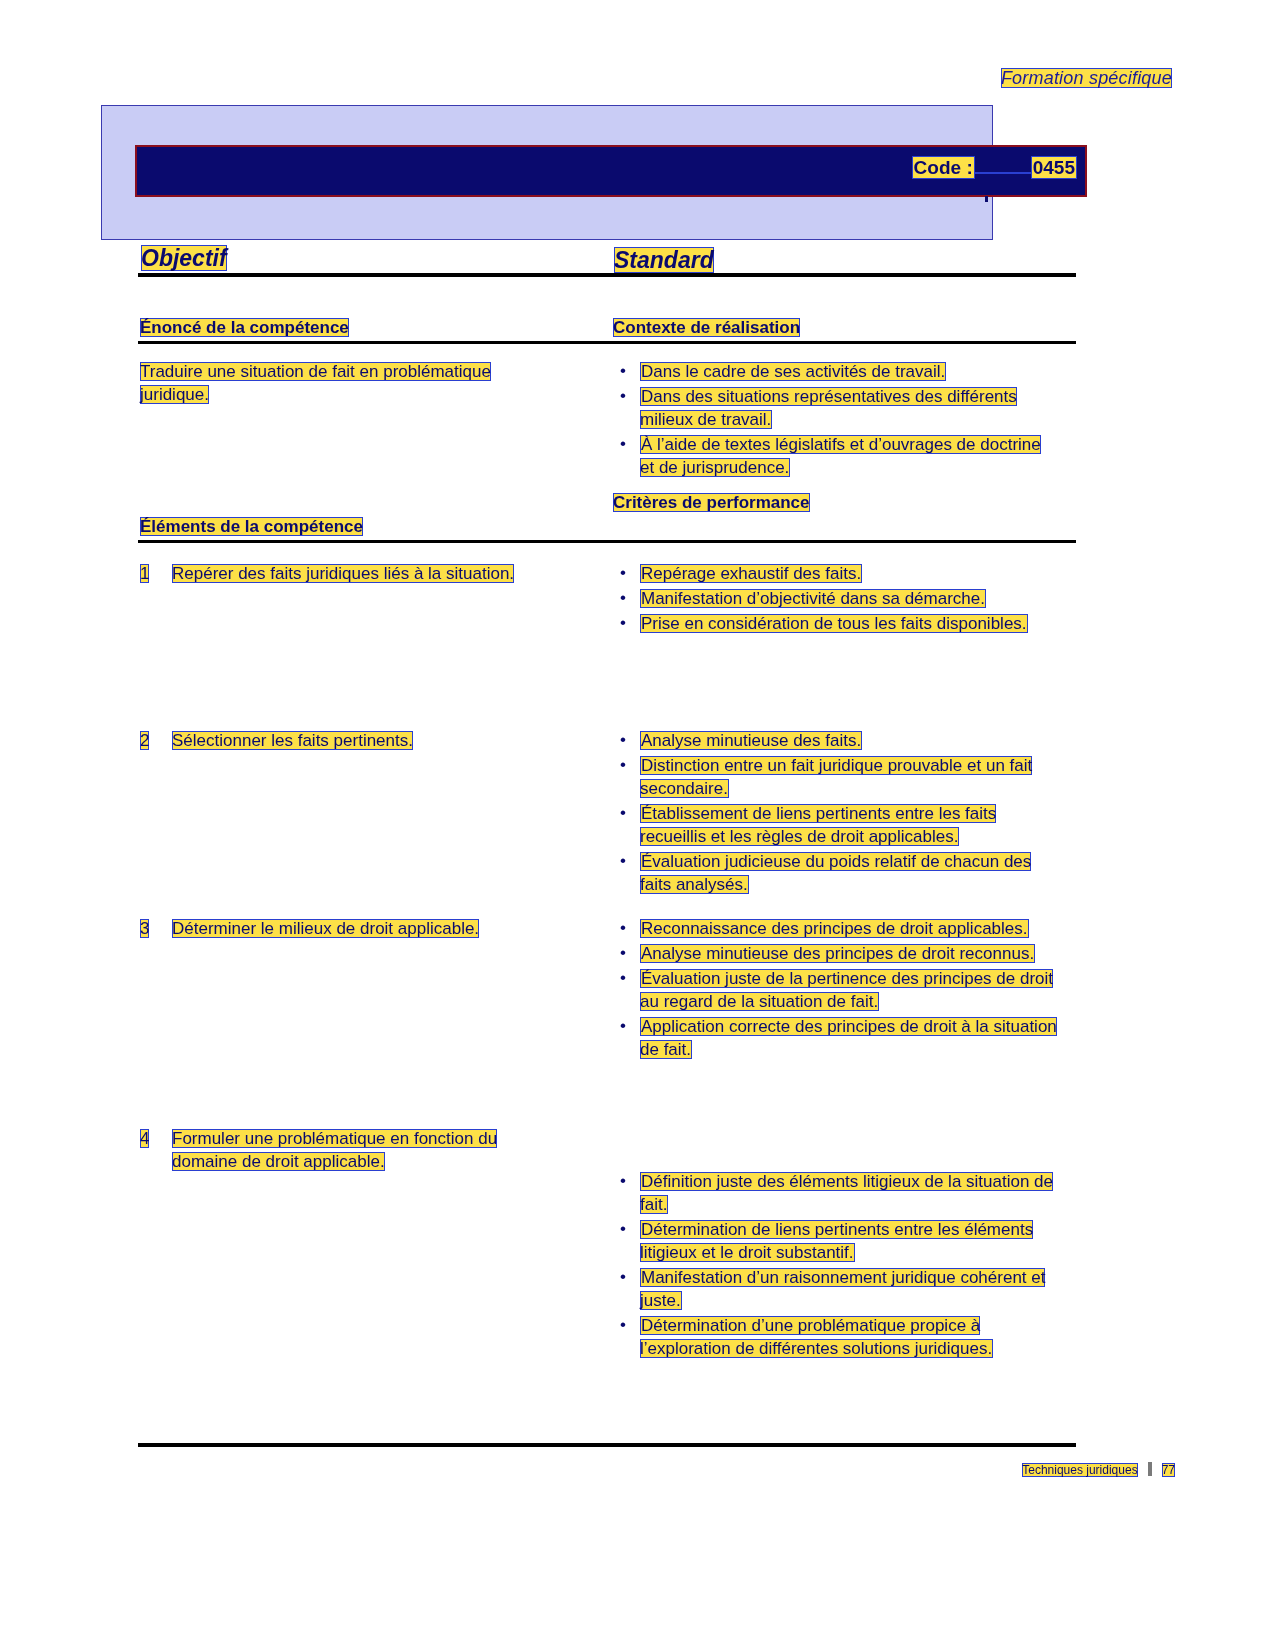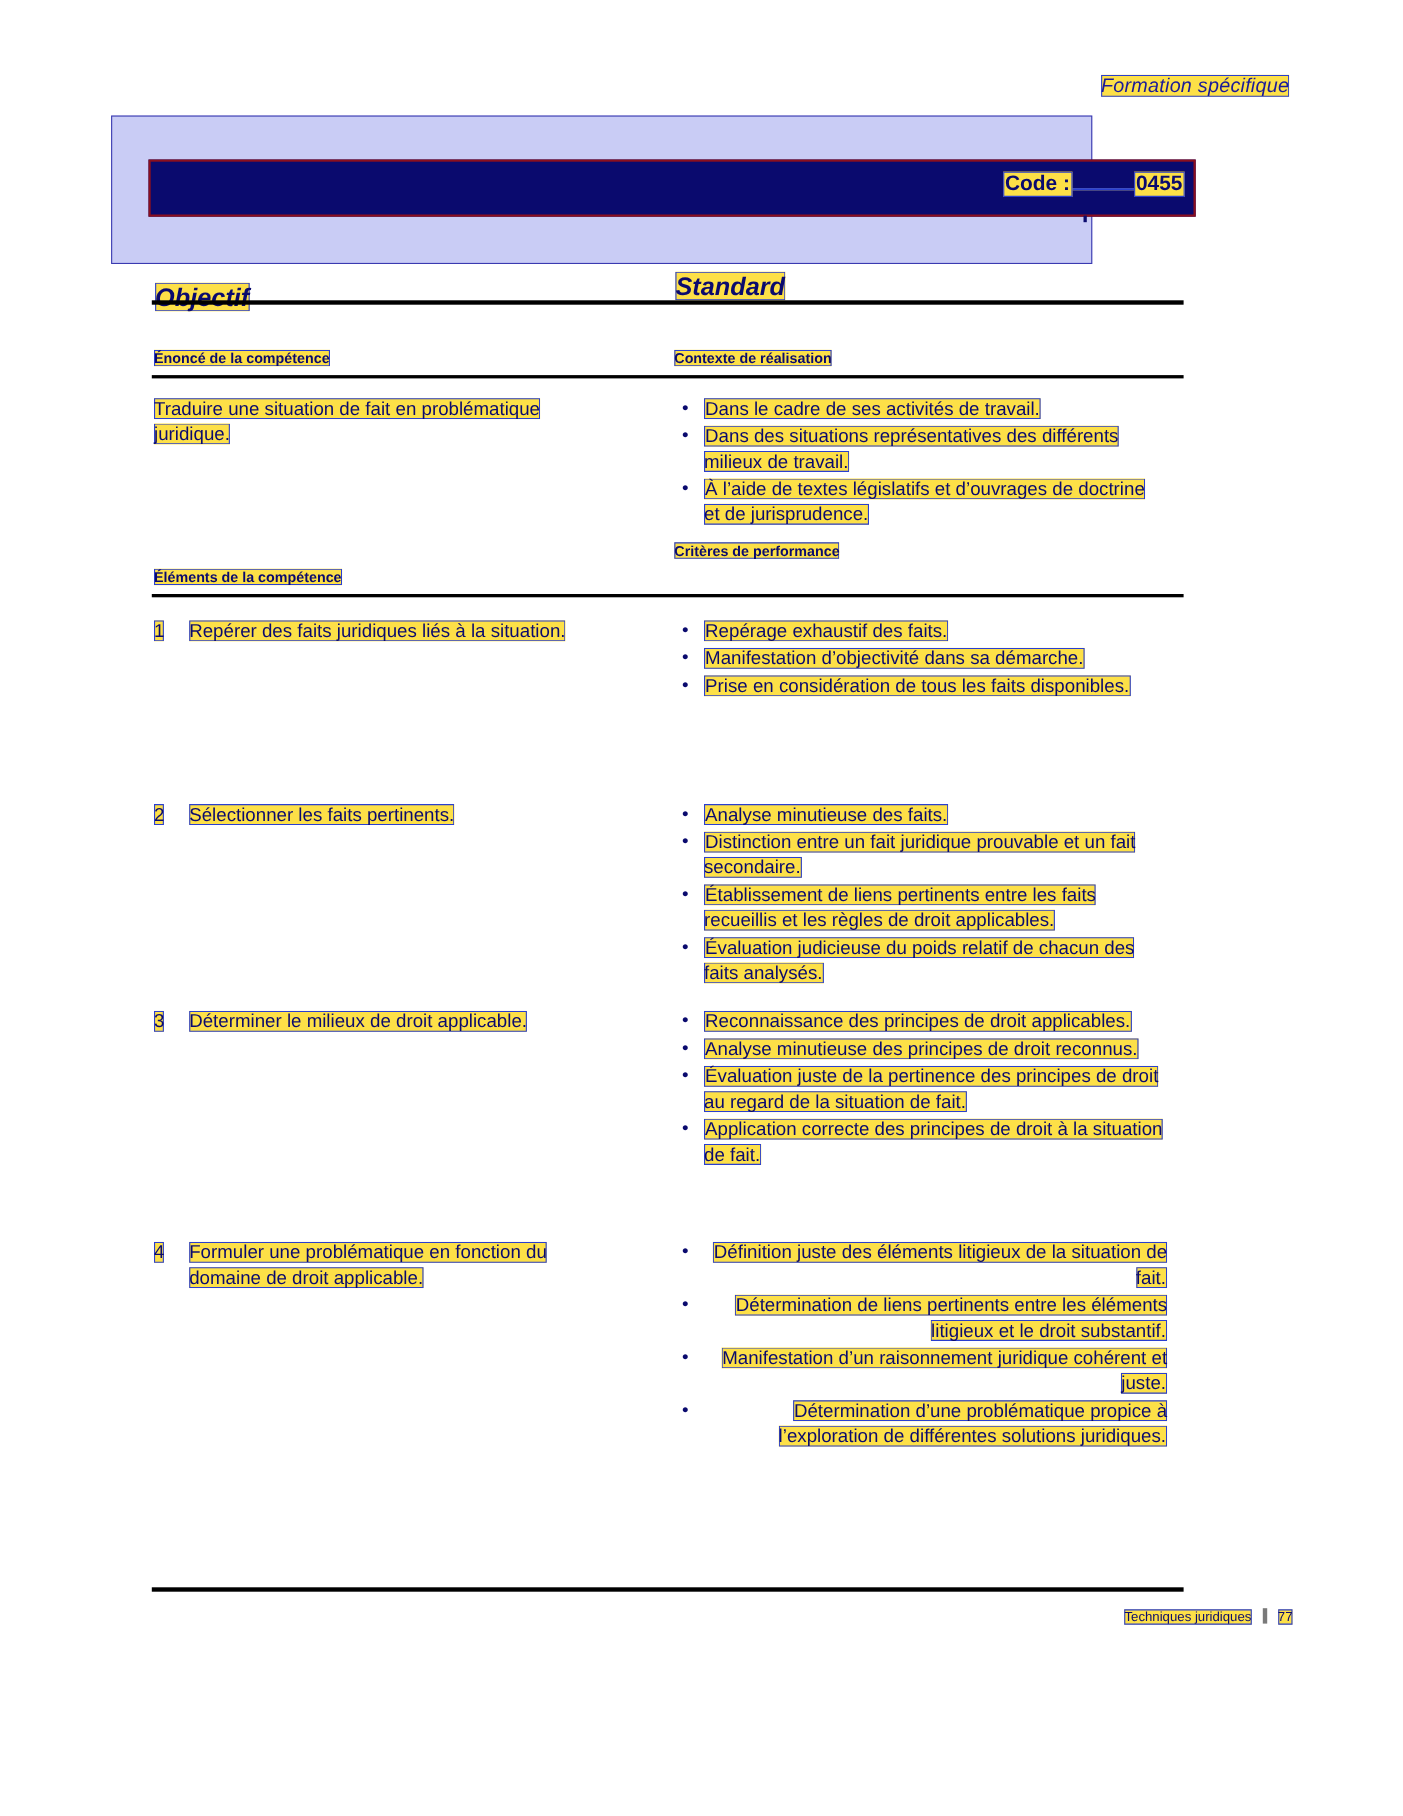--- a/index.html
+++ b/index.html
@@ -80,34 +80,34 @@
     top: 245px;
     width: 938px;
   }
   .obj-std .t {
     font-size: 23px;
     font-weight: bold;
     font-style: italic;
     color: #0a0a6e;
     display: inline-block;
   }
-  .obj-std .objectif { position: absolute; left: 3px; top: 0; margin-top: 12px; }
+  .obj-std .objectif { position: absolute; left: 3px; top: 0; }
   .obj-std .standard { position: absolute; left: 476px; top: 2px; }
   .rule-thick {
     position: absolute;
     left: 138px;
     width: 938px;
     height: 4px;
     background: #000000;
   }
 
   
   .sub {
     position: absolute;
-    font-size: 13px;
+    font-size: 17px;
     font-weight: bold;
     color: #0a0a6e;
     text-align: center;
   }
 
   
   .body-txt {
     position: absolute;
     font-size: 17px;
     color: #0a0a6e;
@@ -279,21 +279,21 @@
     <li><span class="sel">Application correcte des principes de droit à la situation de fait.</span></li>
   </ul>
 
   <div class="body-txt left-col" style="top:1127px;">
     <div class="num-item">
       <span class="num"><span class="sel">4</span></span>
       <span class="sel">Formuler une problématique en fonction du</span><br>
       <span class="sel">domaine de droit applicable.</span>
     </div>
   </div>
-  <ul class="bullets" style="left:616px; top:1127px; width:445px;text-align:right;">
+  <ul class="bullets" style="left:616px; top:1170px; width:445px;">
     <li><span class="sel">Définition juste des éléments litigieux de la situation de fait.</span></li>
     <li><span class="sel">Détermination de liens pertinents entre les éléments litigieux et le droit substantif.</span></li>
     <li><span class="sel">Manifestation d’un raisonnement juridique cohérent et juste.</span></li>
     <li><span class="sel">Détermination d’une problématique propice à l’exploration de différentes solutions juridiques.</span></li>
   </ul>
 
   <div class="foot-rule"></div>
   <div class="footer">
     <span class="sel">Techniques juridiques</span><span class="pgsep"></span><span class="sel">77</span>
   </div>

